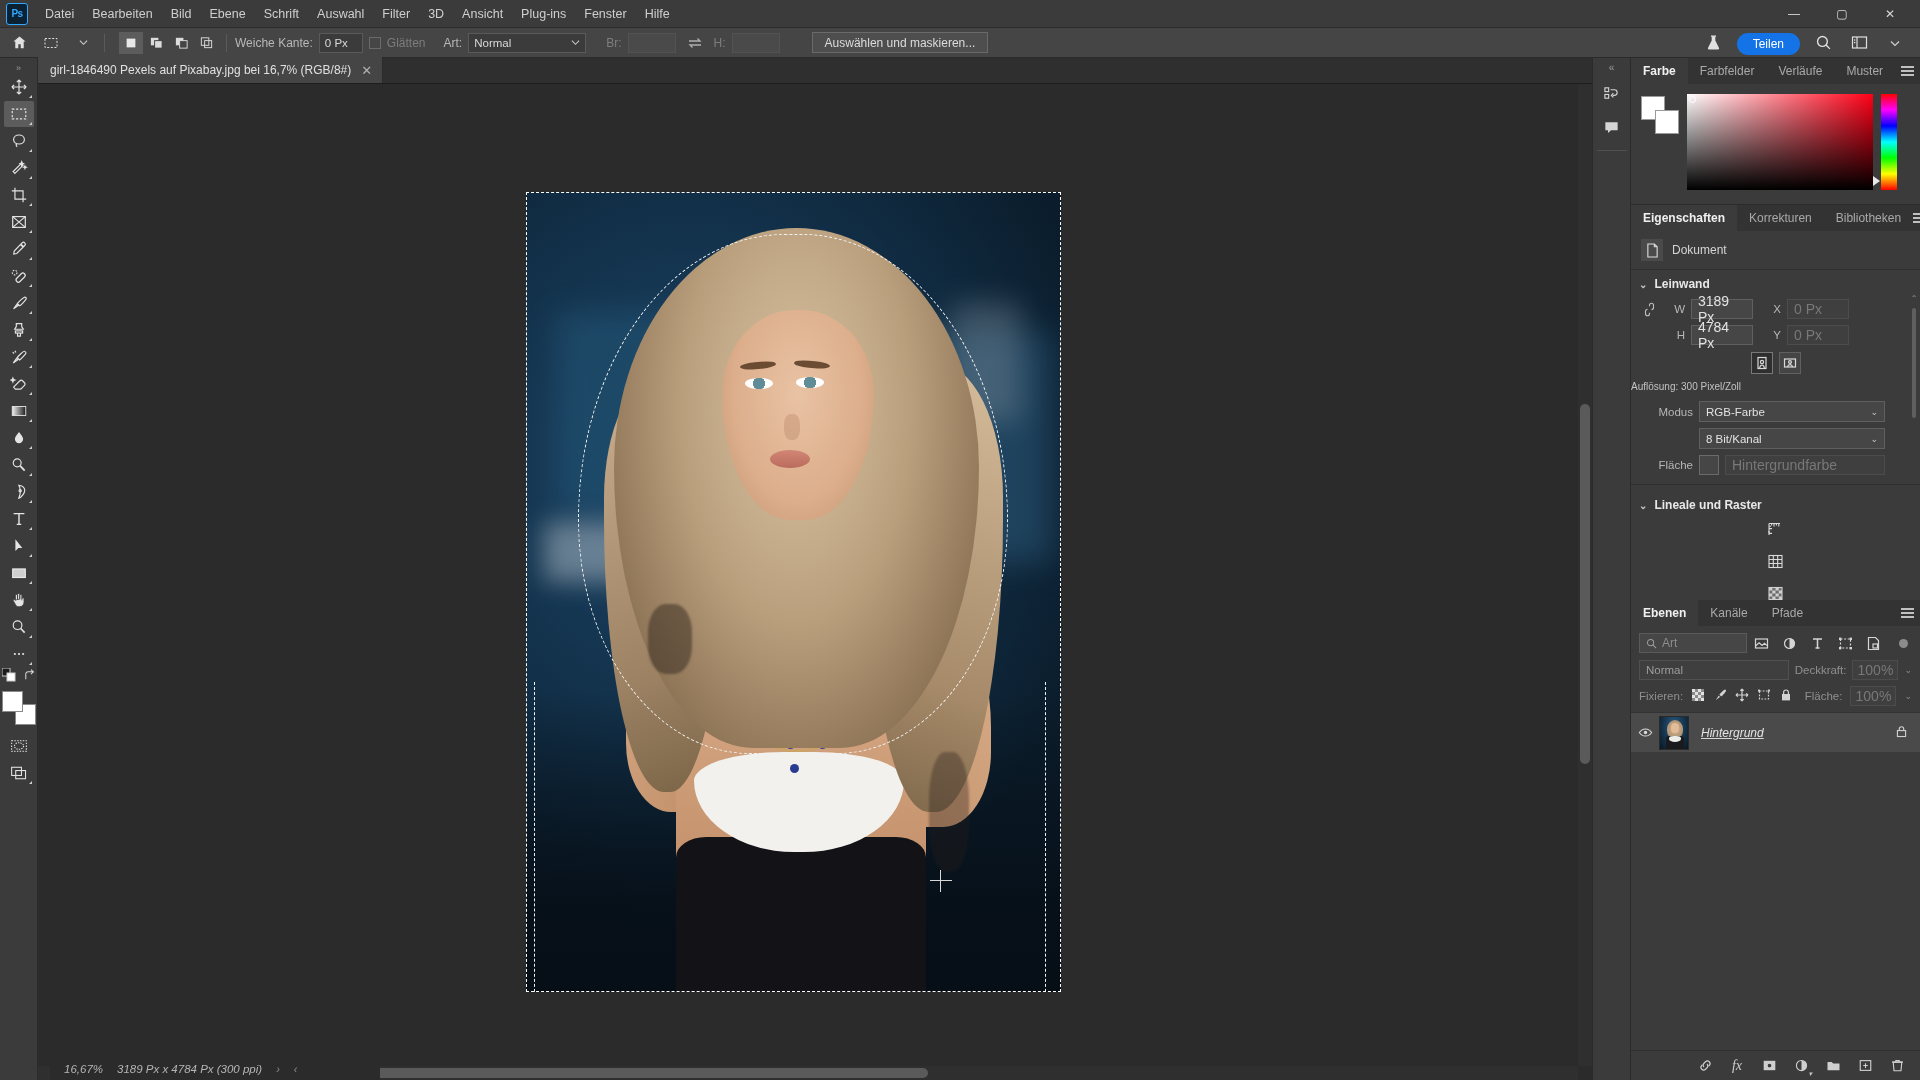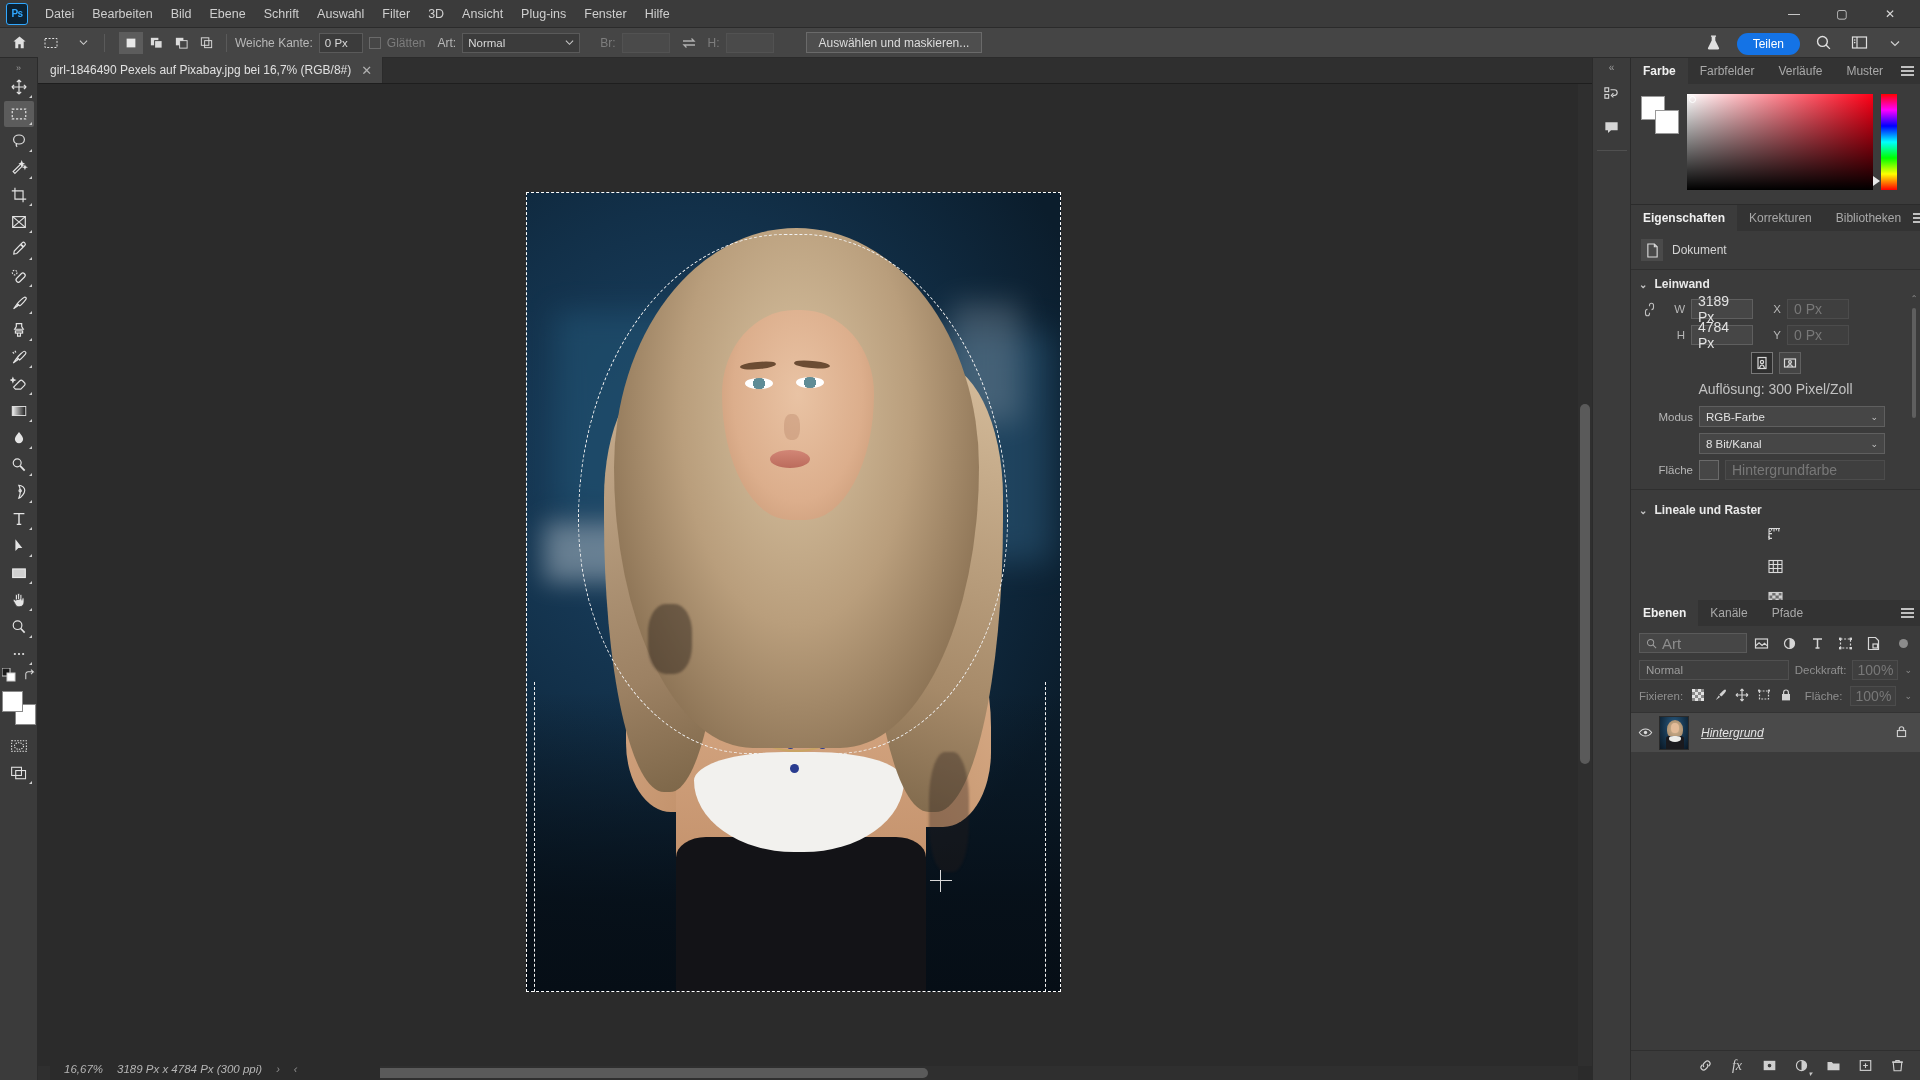--- a/index.html
+++ b/index.html
@@ -199,32 +199,32 @@
   .sel {
     background: #464646; border: 1px solid #5f5f5f; height: 21px; padding: 0 6px;
     color: #e2e2e2; font-size: 11.5px; display: flex; align-items: center; justify-content: space-between;
   }
   .sel .cv { color: #c6c6c6; font-size: 9px; }
   .link-ico { width: 16px; display:flex; align-items:center; justify-content:center; color:#c0c0c0; }
   .ori-btns { display: flex; gap: 6px; justify-content: center; padding: 4px 0 2px; }
   .ori { width: 22px; height: 22px; border: 1px solid #606060; background: #454545; display:flex; align-items:center; justify-content:center; }
   .ori.active { background: #2f2f2f; border-color: #787878; }
   .ori svg { width: 14px; height: 14px; stroke:#dadada; fill:none; stroke-width:1.2; }
-  .res-line { text-align: center; font-size: 14px; color: #c2c2c2; padding: 5px 0 6px; }
+  .res-line { text-align: left; font-size: 10px; color: #c2c2c2; padding: 5px 0 6px; }
   .sep-h { height: 1px; background: #2f2f2f; margin: 6px 0; }
   .grid-btns { display: flex; align-items: center; gap: 12px; padding: 4px 12px; flex-direction: column; }
   .grid-btns svg { width: 17px; height: 17px; stroke: #dadada; fill: none; stroke-width: 1.1; }
   .psb { position:absolute; right: 2px; top: 24px; bottom: 10px; width: 8px; }
   .psb .bar { position: absolute; left: 2px; width: 4px; top: 14px; height: 110px; background: #5f5f5f; border-radius: 2px; }
   .psb .u, .psb .d { position:absolute; left: 0; width: 8px; text-align: center; color: #9a9a9a; font-size: 8px; }
   .psb .u { top: 0; } .psb .d { bottom: 0; }
 
   
   .layer-tools { display: flex; align-items: center; gap: 0px; padding: 6px 8px 4px; }
-  .ltsearch { width: 108px; height: 20px; background: #464646; border: 1px solid #5a5a5a; display:flex; align-items:center; gap:5px; padding: 0 6px; color: #8d8d8d; font-size: 15px; }
+  .ltsearch { width: 108px; height: 20px; background: #464646; border: 1px solid #5a5a5a; display:flex; align-items:center; gap:5px; padding: 0 6px; color: #8d8d8d; font-size: 12px; }
   .ltico { width: 28px; height: 22px; display:flex; align-items:center; justify-content:center; }
   .ltico svg { width: 15px; height: 15px; stroke:#d6d6d6; fill:none; stroke-width:1.2; }
   .dot-toggle { width: 9px; height: 9px; border-radius: 50%; background: #8c8c8c; margin-left: auto; margin-right: 4px; }
   .blend-row { display: flex; align-items: center; gap: 6px; padding: 2px 8px 3px; }
   .blend-sel { flex: 1; height: 20px; background: #3f3f3f; border: 1px solid #505050; color: #9d9d9d; font-size: 11.5px; display:flex; align-items:center; padding: 0 6px; }
   .lock-row { display: flex; align-items: center; gap: 8px; padding: 3px 8px 6px; }
   .lock-row svg { width: 14px; height: 14px; stroke: #d2d2d2; fill: none; stroke-width: 1.2; }
   .layer-item { display: flex; align-items: center; gap: 0; height: 40px; background: #4a4a4a; border-top:1px solid #333;text-decoration:underline; }
   .eye { width: 28px; display:flex; align-items:center; justify-content:center; }
   .eye svg { width: 15px; height: 15px; stroke:#dcdcdc; fill:none; stroke-width:1.1; }
@@ -341,21 +341,21 @@
             <rect x="2.5" y="3" width="8" height="8" fill="none" stroke="#dcdcdc"></rect>
             <rect x="6" y="6" width="7.5" height="7.5" fill="none" stroke="#dcdcdc"></rect>
           </svg>
       </div>
     </div>
     <div class="divider-v"></div>
     <div class="opt-label">Weiche Kante:</div>
     <div class="opt-input" style="width:44px">0 Px</div>
     <div class="opt-check"></div>
     <div class="opt-label dim">Glätten</div>
-    <div class="opt-label" style="margin-left:6px">Art:</div>
+    <div class="opt-label" style="margin-left:12px">Art:</div>
     <div class="opt-select" style="width:118px">
       <span>Normal</span>
       <span class="sel-chev">
         <svg width="9" height="9" viewBox="0 0 10 10">
             <path d="M1 3l4 4 4-4" stroke="#c8c8c8" fill="none" stroke-width="1.2"></path>
           </svg>
       </span>
     </div>
     <div class="opt-label dim" style="margin-left:14px">Br:</div>
     <div class="opt-input disabled" style="width:48px"></div>

